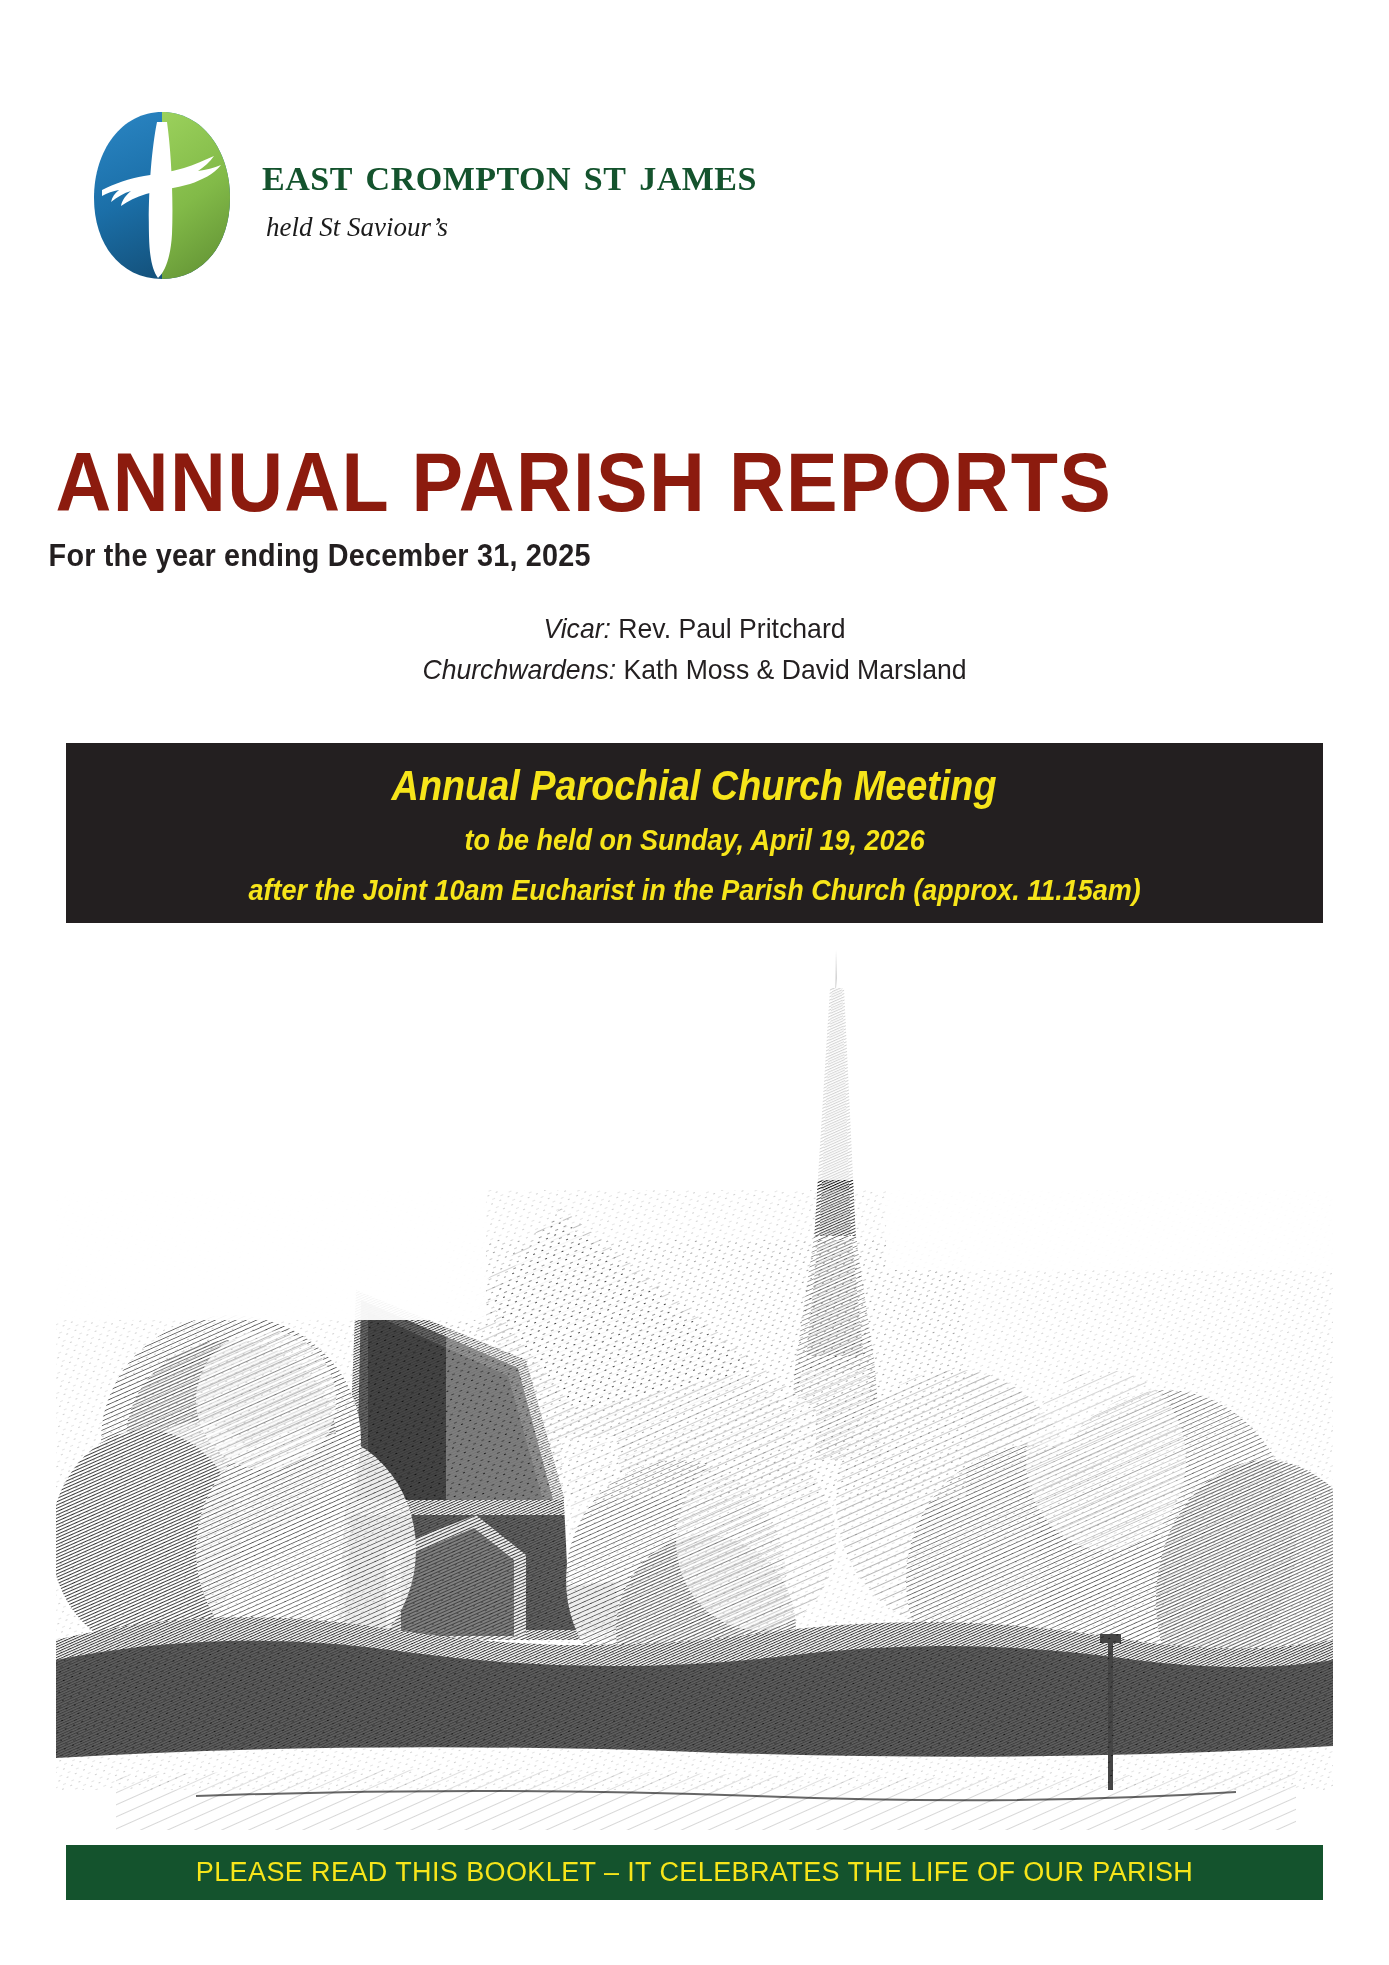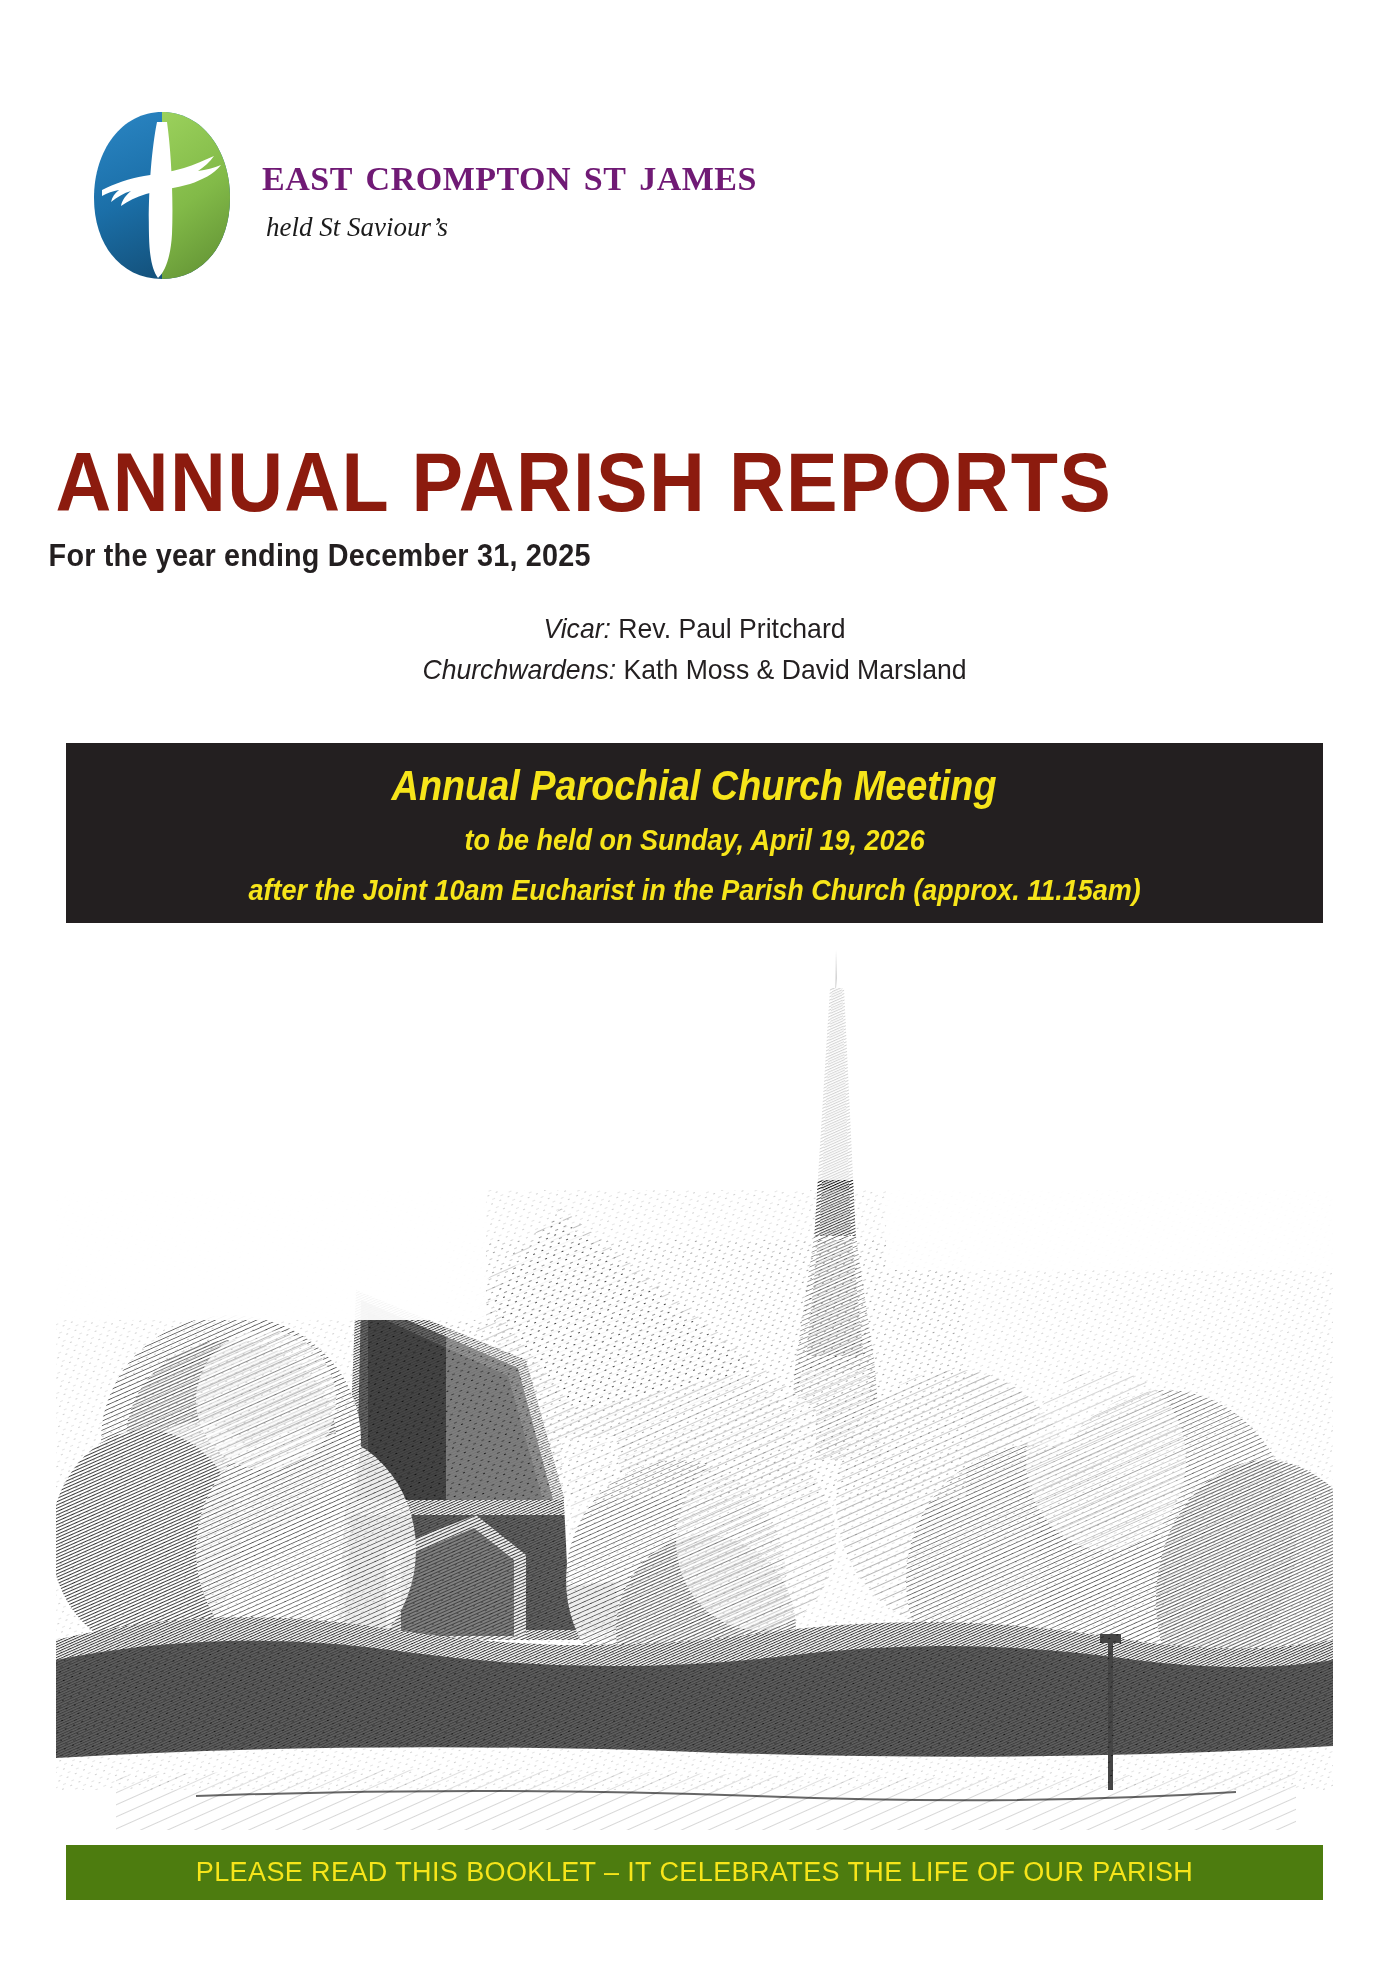--- a/index.html
+++ b/index.html
@@ -41,21 +41,21 @@
   }
   .logo-mark svg { display: block; width: 148px; height: 175px; }
 
   .logo-text { display: flex; flex-direction: column; justify-content: center; }
 
   .church-name {
     font-family: "Liberation Serif", serif;
     font-weight: bold;
     font-size: 49px;
     letter-spacing: 0.5px;
-    color: #701a75;
+    color: #14532d;
     font-variant: small-caps;
     text-transform: lowercase;
     line-height: 1.05;
     white-space: nowrap;
   }
   .church-name::first-letter { font-size: 49px; }
 
   .church-sub {
     font-family: "Liberation Serif", serif;
     font-style: italic;
@@ -174,21 +174,21 @@
   }
   .church-image svg { display: block; width: 100%; height: 100%; }
 
   
   .footer-banner {
     position: absolute;
     left: 66px;
     top: 1845px;
     width: 1257px;
     height: 55px;
-    background: #4d7c0f;
+    background: #14532d;
     display: flex;
     align-items: center;
     justify-content: center;
   }
   .footer-text {
     font-family: "Liberation Sans", sans-serif;
     font-size: 27px;
     color: #f7e51a;
     letter-spacing: 0.4px;
     white-space: nowrap;

